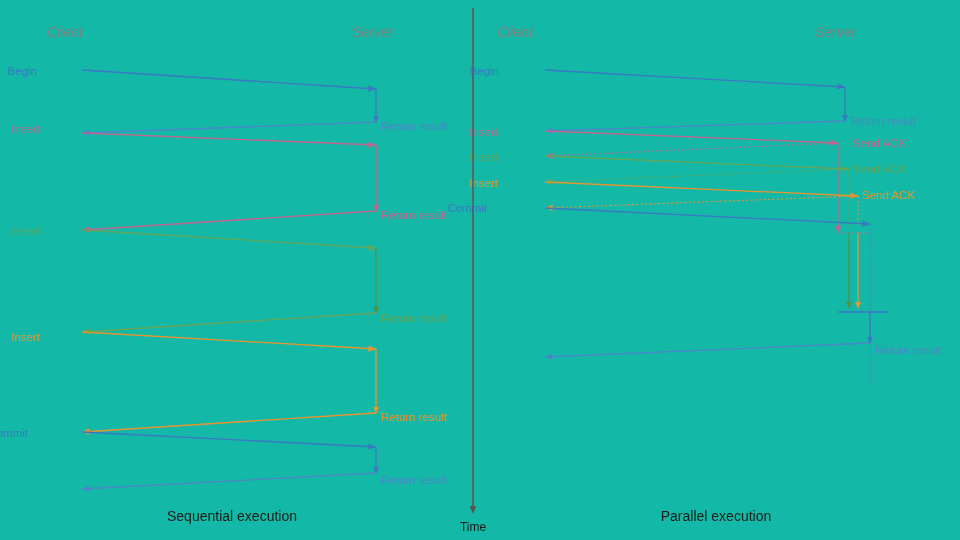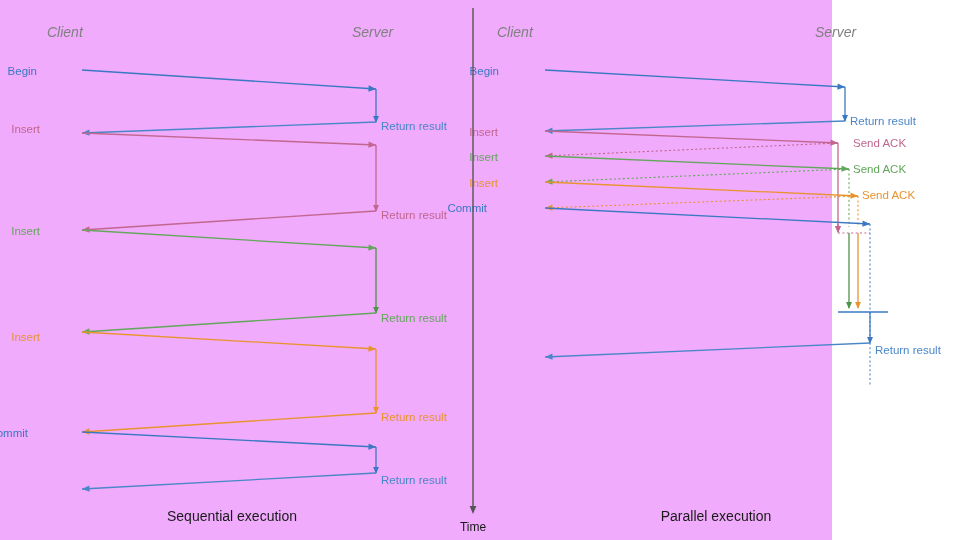--- a/index.html
+++ b/index.html
@@ -8,23 +8,23 @@
     background: #ffffff;
   }
   body {
     width: 960px;
     height: 540px;
     overflow: hidden;
     font-family: "Liberation Sans", sans-serif;
   }
   #canvas {
     position: relative;
-    width: 832px;
+    width: 960px;
     height: 540px;
-    background: #f0abfc;
+    background: #14b8a6;
   }
   svg#diagram {
     position: absolute;
     left: 0;
     top: 0;
     width: 960px;
     height: 540px;
   }
   .lane-title {
     font-family: "Liberation Sans", sans-serif;

